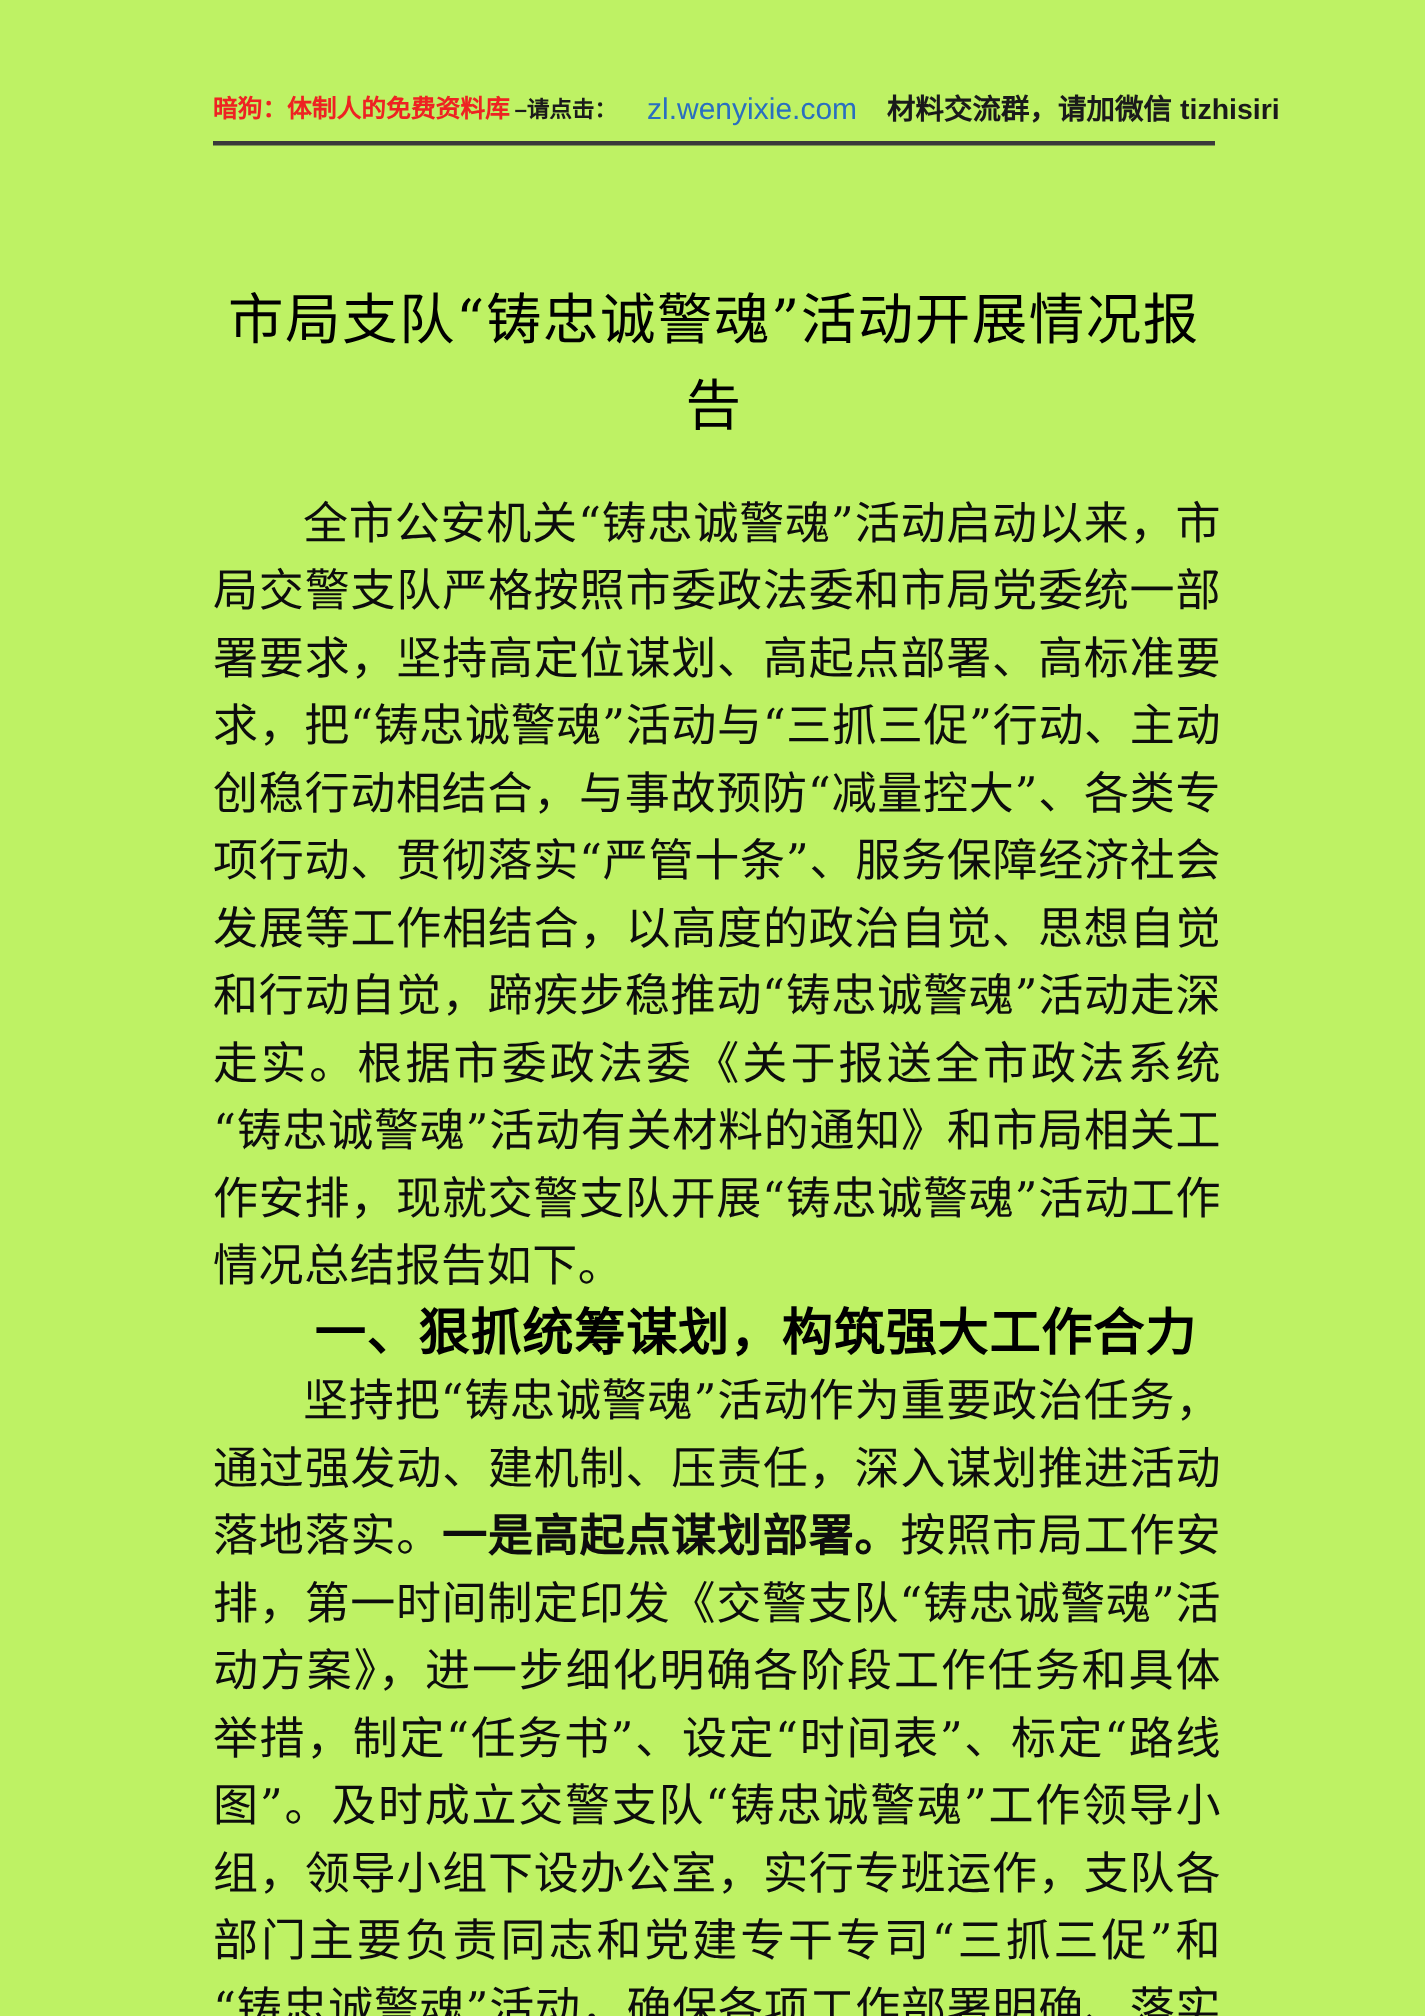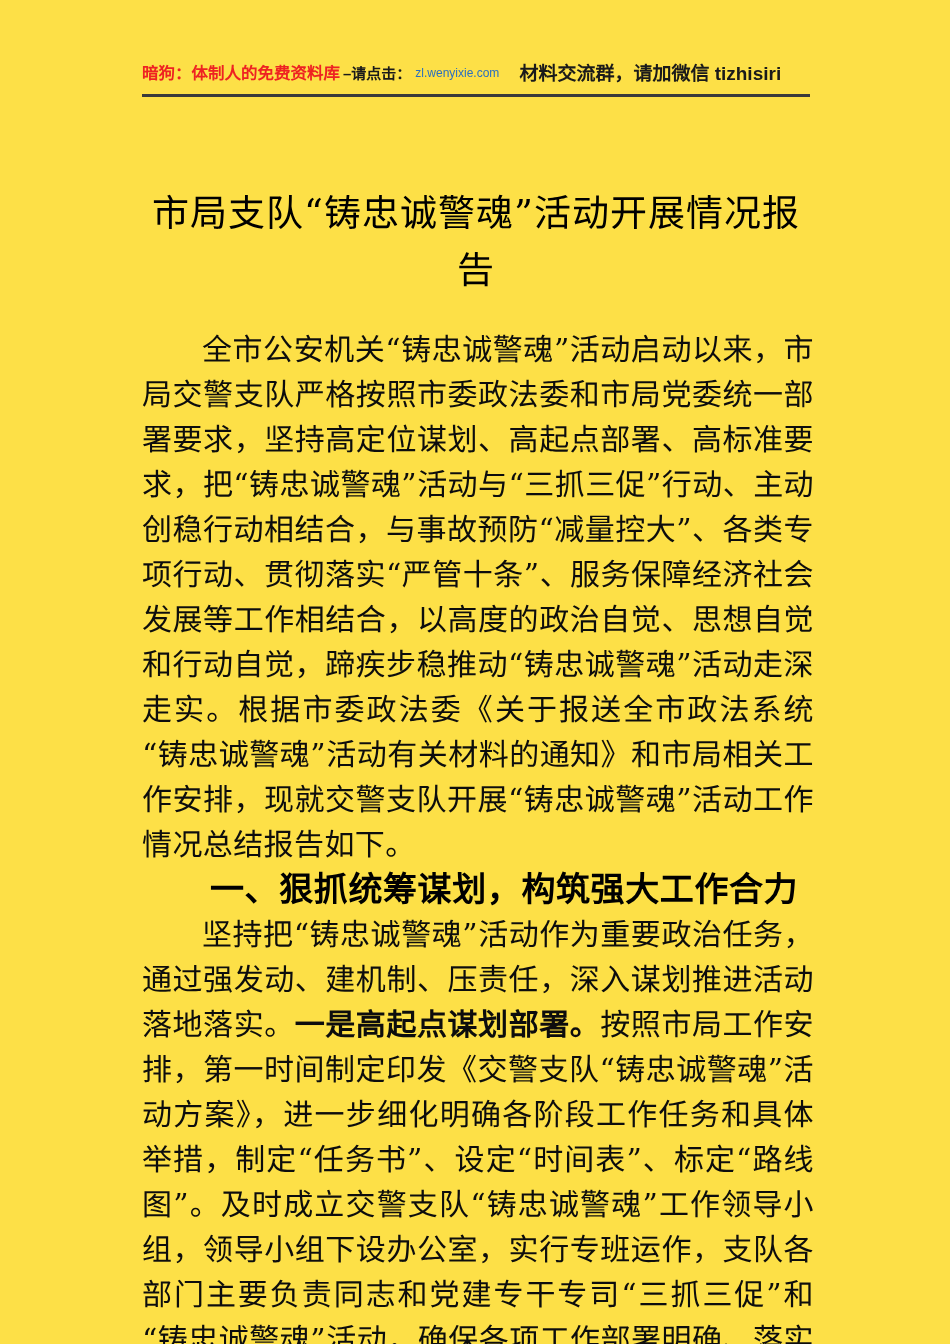--- a/index.html
+++ b/index.html
@@ -13,21 +13,21 @@
     height: 1344px;
     overflow: hidden;
     font-family: "Liberation Serif", "DejaVu Serif", serif;
     color: #000000;
   }
 
   .page {
     position: relative;
     width: 950px;
     height: 1344px;
-    background: #fde047;
+    background: #bef264;
     box-sizing: border-box;
   }
 
   
   .promo-header {
     position: absolute;
     left: 142px;
     top: 58px;
     width: 668px;
     height: 30px;
@@ -45,22 +45,22 @@
   }
   .promo-cta {
     color: #1a1a1a;
     font-weight: 700;
     font-size: 15px;
     margin-left: 3px;
   }
   .promo-link {
     color: #2a6fc0;
     font-weight: 400;
-    font-size: 12px;
-    margin-left: 4px;
+    font-size: 20px;
+    margin-left: 20px;
     text-decoration: none;
     cursor: pointer;
   }
   .promo-note {
     color: #1a1a1a;
     font-weight: 700;
     font-size: 19px;
     margin-left: 20px;
   }
 

